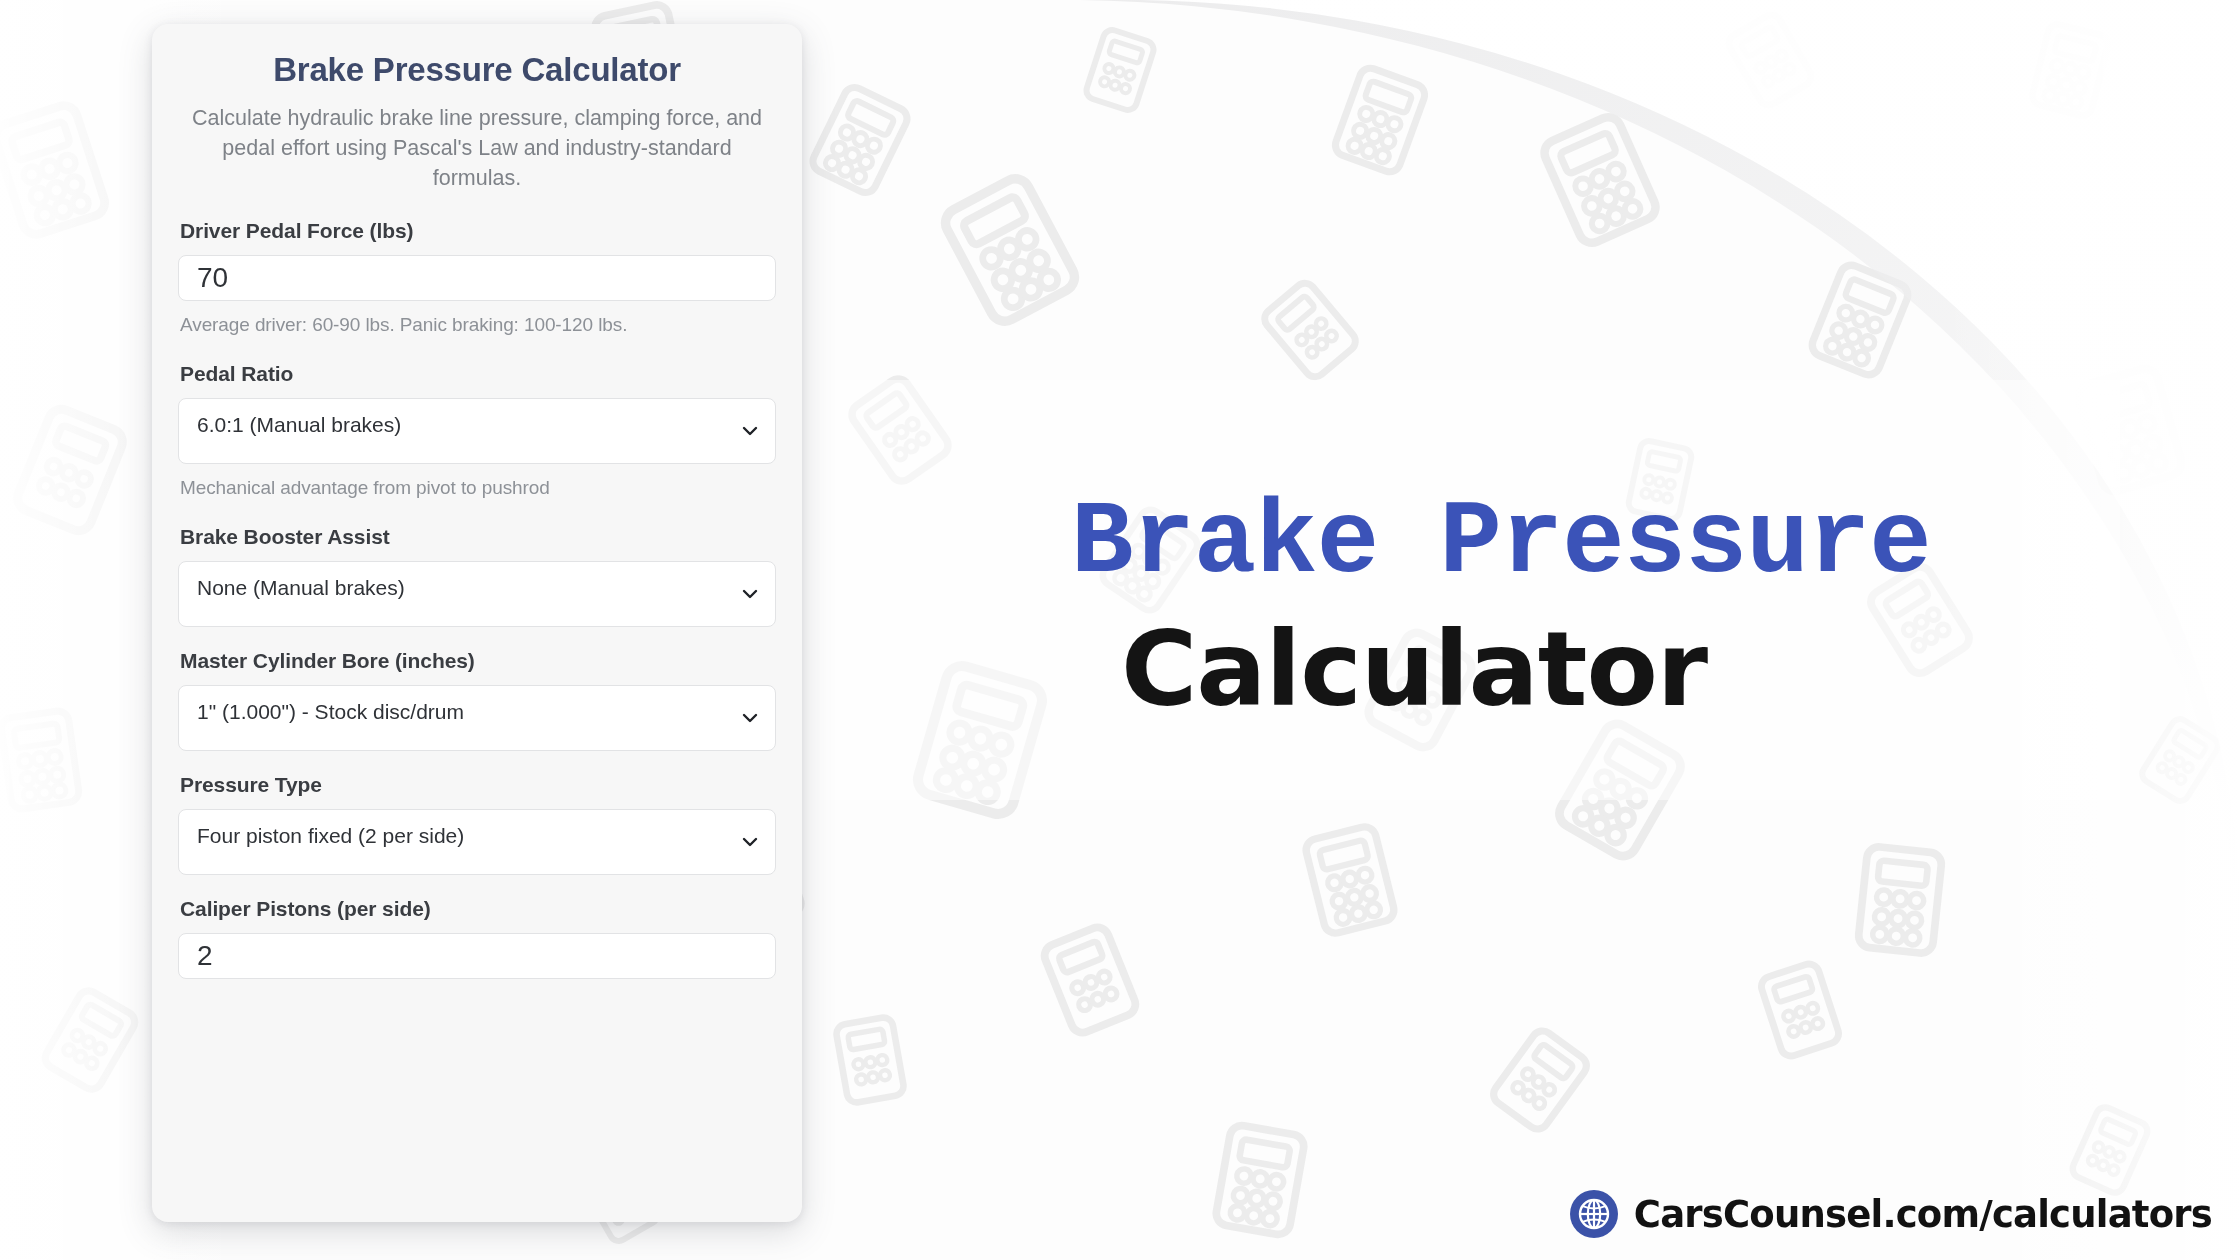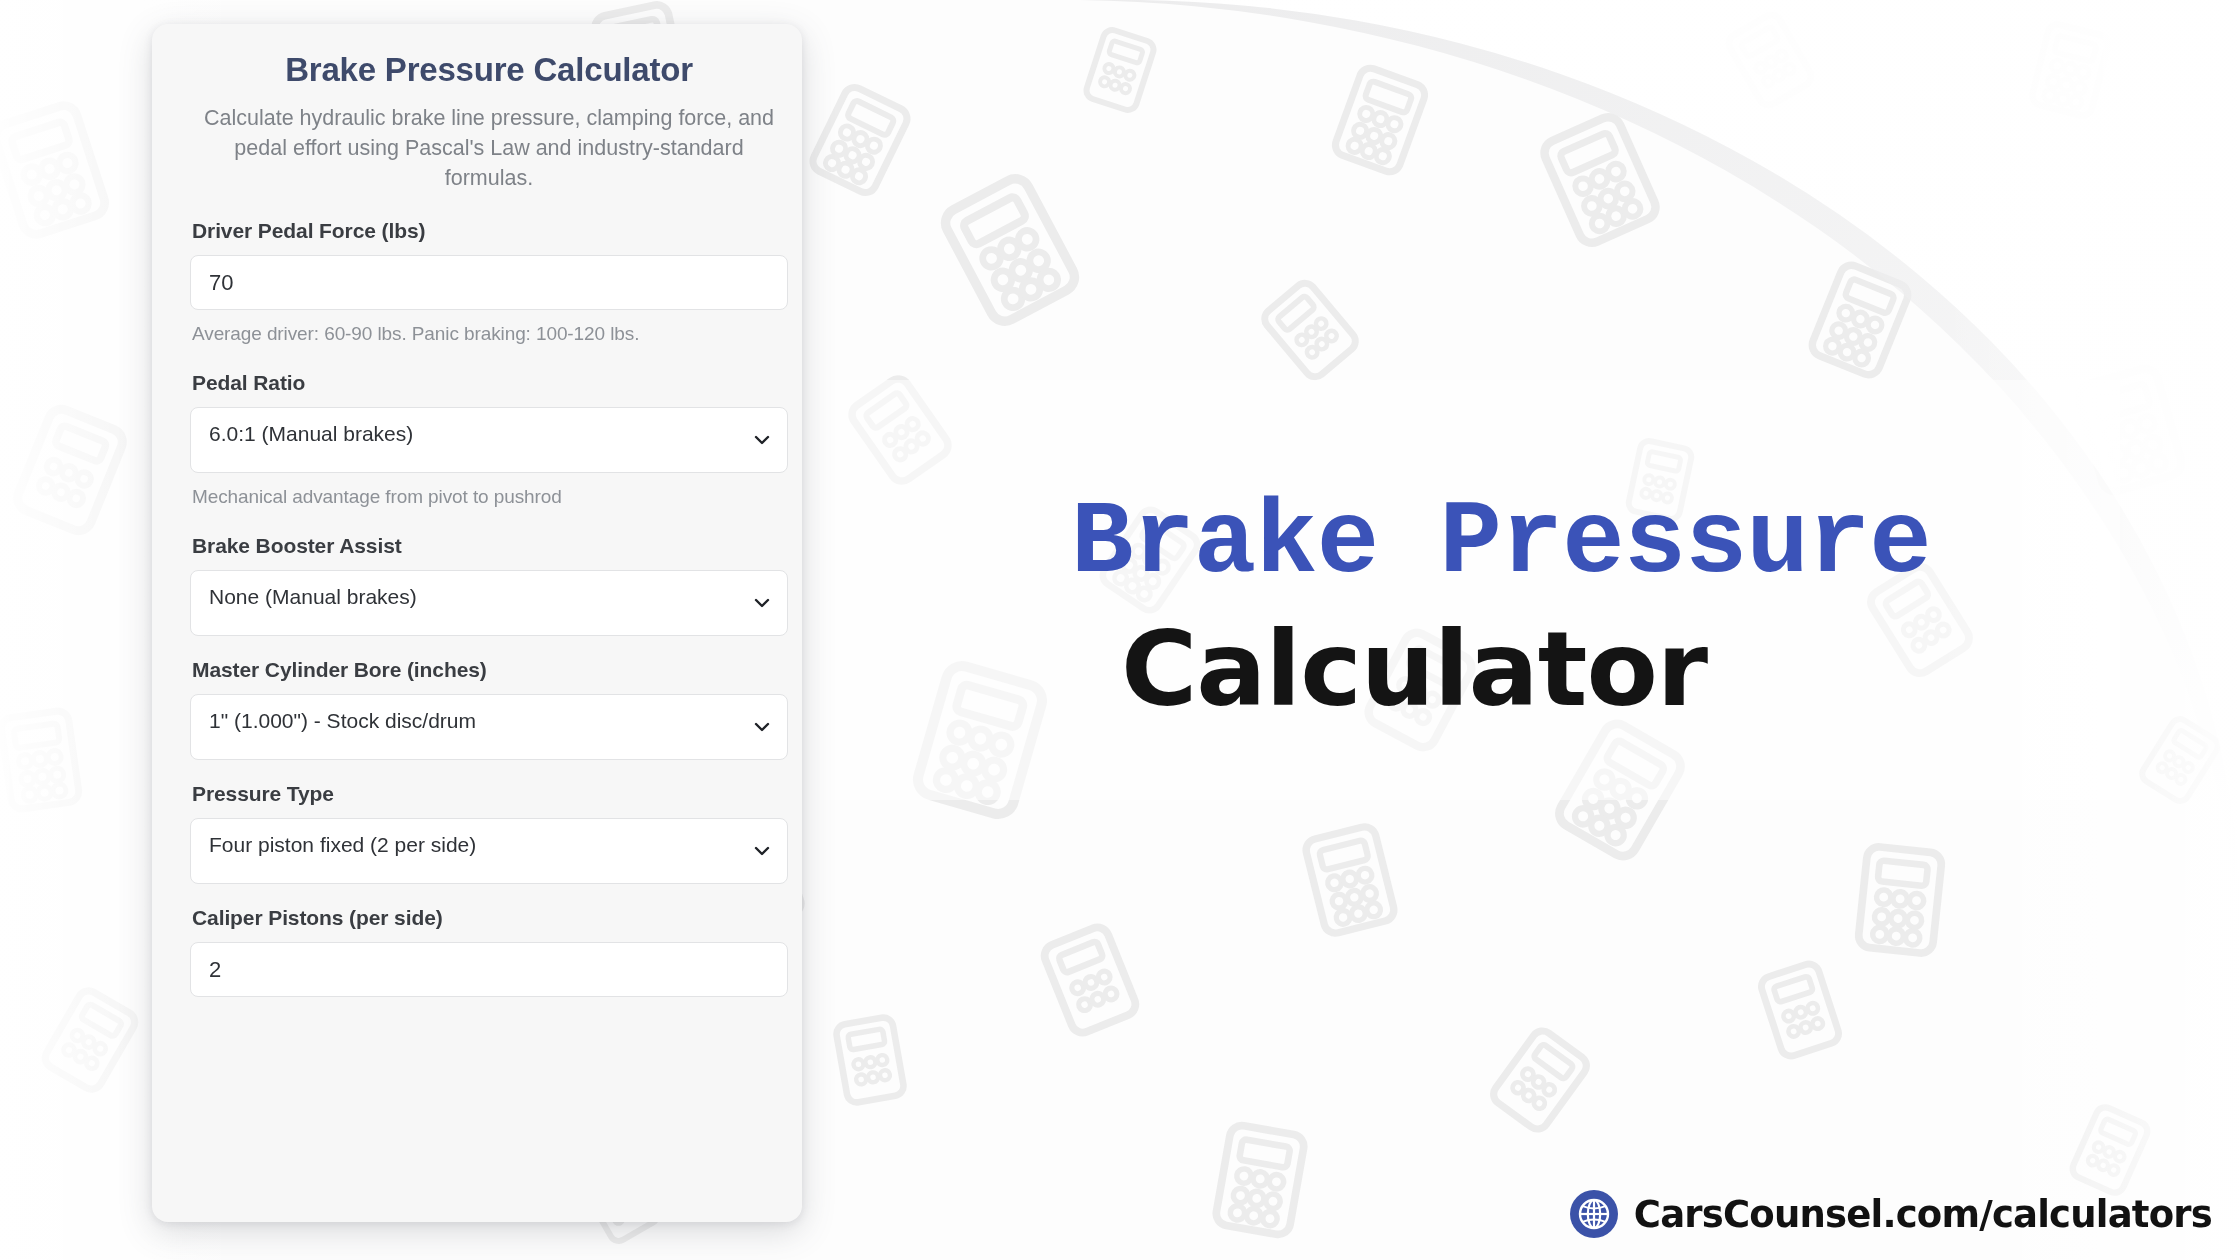--- a/index.html
+++ b/index.html
@@ -46,21 +46,21 @@
     width: 650px;
     height: 1198px;
     background: #f7f7f7;
     border-radius: 16px;
     box-shadow: 0 10px 34px rgba(80,85,95,0.20), 0 2px 8px rgba(80,85,95,0.12);
     overflow: hidden;
     box-sizing: border-box;
   }
   #card-inner {
     position: absolute;
-    left: 12px; top: 0;
+    left: 0; top: 0;
     width: 650px;
     padding: 26px 26px 0 26px;
     box-sizing: border-box;
   }
   #card-title {
     margin: 0;
     text-align: center;
     font-size: 33px;
     font-weight: bold;
     color: #3e4a6b;
@@ -91,28 +91,28 @@
     display: block;
     font-size: 19px;
     color: #8d9197;
     margin: 13px 0 0 2px;
     letter-spacing: -0.1px;
   }
 
   .text-input {
     display: block;
     width: 100%;
-    height: 55px;
+    height: 46px;
     box-sizing: border-box;
     background: #ffffff;
     border: 1px solid #e2e3e5;
     border-radius: 8px;
     padding: 0 18px;
     font-family: "Liberation Sans", sans-serif;
-    font-size: 22px;
+    font-size: 28px;
     color: #2f3237;
     outline: none;
   }
 
   .select-wrap { position: relative; display: block; }
   .select-input {
     display: block;
     width: 100%;
     height: 66px;
     box-sizing: border-box;

